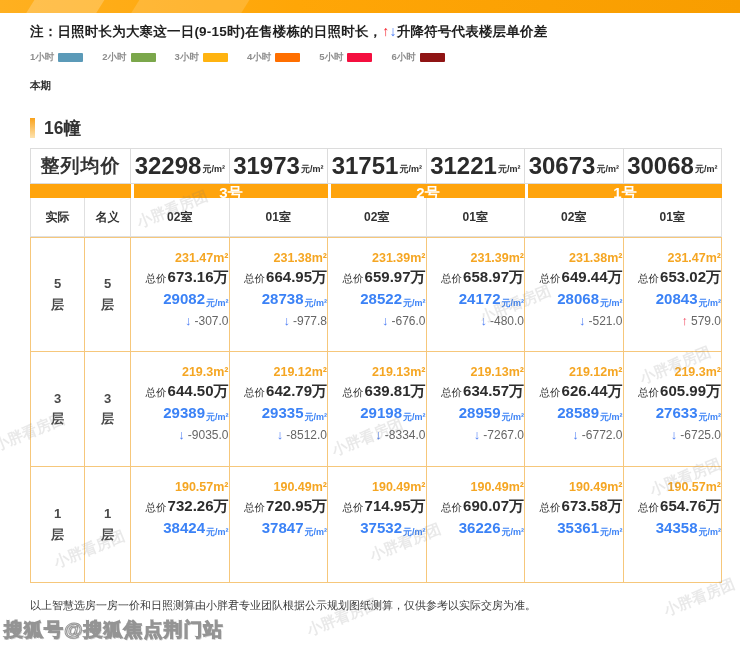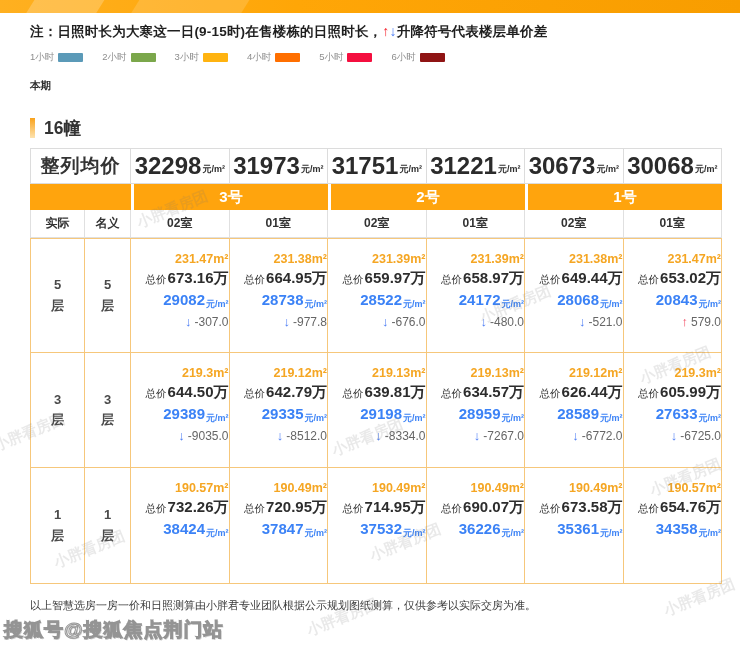--- a/index.html
+++ b/index.html
@@ -11,46 +11,46 @@
           background:linear-gradient(90deg,#ffb020,#ffa607 40%,#f89d00);overflow:hidden;}
   .topbar i{position:absolute;top:-4px;height:22px;background:rgba(255,255,255,.22);transform:skewX(-32deg);}
   .topbar .s1{left:30px;width:70px;}
   .topbar .s2{left:135px;width:110px;background:rgba(255,255,255,.15);}
 
   
   .note{position:absolute;left:30px;top:23px;font-size:13.5px;font-weight:bold;color:#1f1f1f;letter-spacing:.2px;}
   .note .na{font-weight:900;font-size:14px;}
   .note .up{color:#f5222d;}
   .note .down{color:#4d7ef5;}
-  .legend{position:absolute;left:30px;top:51px;display:flex;align-items:flex-end;gap:19px;}
+  .legend{position:absolute;left:30px;top:51px;display:flex;align-items:flex-end;gap:19px;font-weight:bold;}
   .litem{display:flex;align-items:center;gap:4px;}
   .llabel{font-size:9.5px;color:#8d8d8d;}
   .lswatch{display:inline-block;width:25px;height:9px;border-radius:1px;}
   .period{position:absolute;left:30px;top:79px;font-size:10.5px;font-weight:bold;color:#2c2c2c;}
 
   
   .title{position:absolute;left:30px;top:116px;display:flex;align-items:center;}
   .tbar{width:5px;height:20px;background:linear-gradient(#f9a21b,#fde3b0);}
   .ttext{margin-left:9px;font-size:17.5px;font-weight:800;color:#333;}
 
   
   .table{position:absolute;left:30px;top:148px;width:692px;}
   .row-avg{display:grid;grid-template-columns:101px repeat(6,1fr);height:36px;}
   .row-avg .cell{border:1px solid #dcdcdc;border-left:none;display:flex;align-items:center;justify-content:center;background:#fff;}
   .row-avg .cell:first-child{border-left:1px solid #dcdcdc;}
   .avgl{font-size:19px;font-weight:800;color:#333;letter-spacing:1px;}
   .avgc .big{font-size:24px;font-weight:800;color:#2b2b2b;}
   .avgc .sub{font-size:9px;font-weight:700;color:#2b2b2b;position:relative;top:3px;margin-left:1px;}
 
-  .row-banner{display:grid;grid-template-columns:101px repeat(3,1fr);height:26px;}
+  .row-banner{display:grid;grid-template-columns:101px repeat(3,1fr);height:14px;}
   .bcell{background:#ffa40d;display:flex;align-items:center;justify-content:center;}
   .bcell + .bcell{border-left:3px solid #fff;}
   .bname{color:#fff;font-size:15px;font-weight:800;}
 
-  .row-head{display:grid;grid-template-columns:55px 46px repeat(6,1fr);height:28px;}
+  .row-head{display:grid;grid-template-columns:55px 46px repeat(6,1fr);height:39px;}
   .row-head .cell{border:1px solid #e0e0e0;border-left:none;border-top:none;display:flex;align-items:center;justify-content:center;
                   font-size:12px;font-weight:bold;color:#333;background:#fff;}
   .row-head .cell:first-child{border-left:1px solid #e0e0e0;}
 
   .row-data{display:grid;grid-template-columns:55px 46px repeat(6,1fr);}
   .rd1,.rd2{height:115px;}
   .rd3{height:116px;}
   .row-data .cell{border-right:1px solid #f6c77b;border-bottom:1px solid #f6c77b;background:#fff;}
   .row-data .cell:first-child{border-left:1px solid #f6c77b;}
   .rd1 .cell{border-top:1px solid #f6c77b;}

